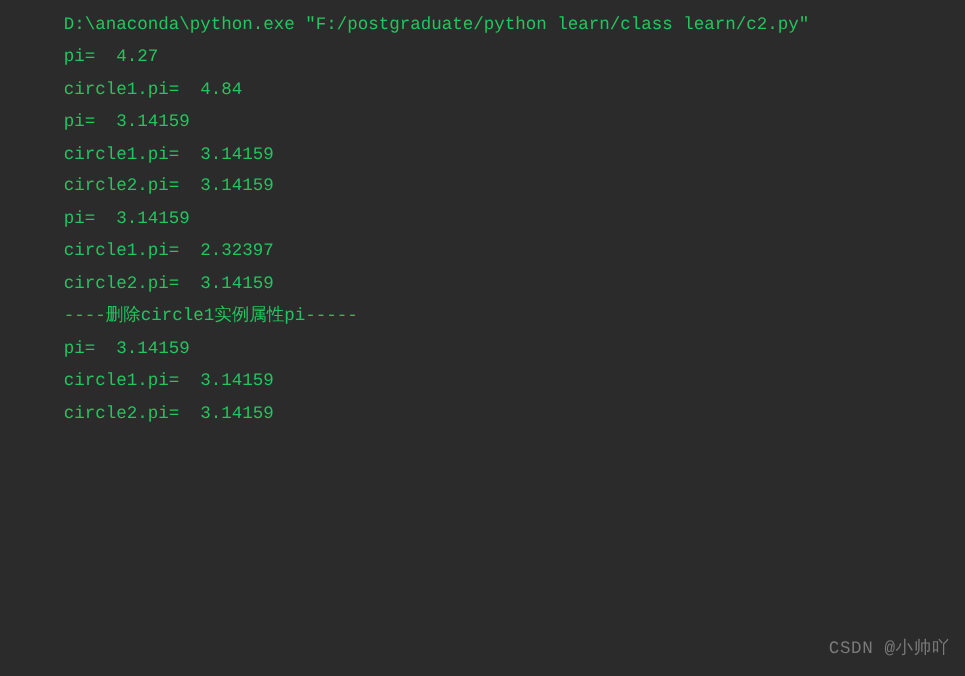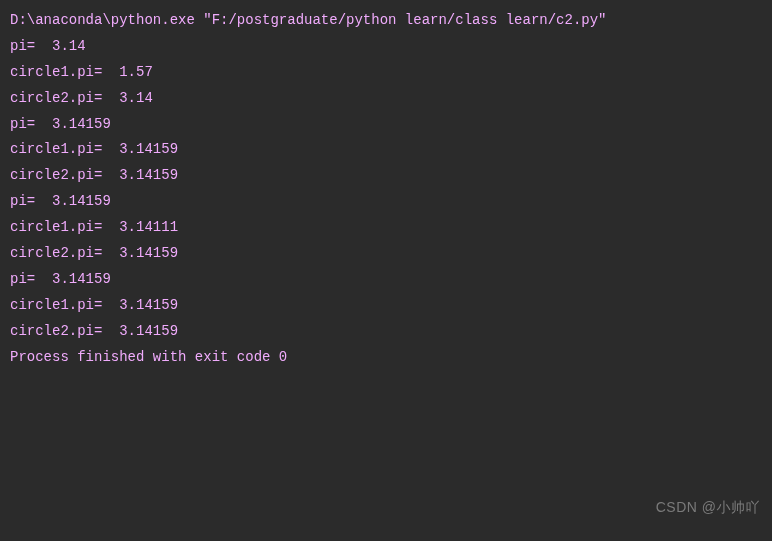--- a/index.html
+++ b/index.html
@@ -14,46 +14,46 @@
       font-size: 14px;
       line-height: 1.85;
       padding: 8px 10px;
       width: 772px;
       height: 541px;
       position: relative;
       overflow: hidden;
     }
     .output-line {
       white-space: pre;
-      color: #f0abfc;
+      color: #22c55e;
+      margin-left: 41px;
     }
     .watermark {
       position: absolute;
-      bottom: 20px;
+      bottom: 8px;
       right: 12px;
       color: #7a7a7a;
-      font-family: Liberation Sans, sans-serif;
+      font-family: Liberation Mono, monospace;
       font-size: 14px;
       letter-spacing: 0.5px;
     }
   </style>
 </head>
 <body>
 
 <div>
   <div class="output-line">D:\anaconda\python.exe "F:/postgraduate/python learn/class learn/c2.py"</div>
-  <div class="output-line">pi=  3.14</div>
-  <div class="output-line">circle1.pi=  1.57</div>
-  <div class="output-line">circle2.pi=  3.14</div>
+  <div class="output-line">pi=  4.27</div>
+  <div class="output-line">circle1.pi=  4.84</div>
   <div class="output-line">pi=  3.14159</div>
   <div class="output-line">circle1.pi=  3.14159</div>
   <div class="output-line">circle2.pi=  3.14159</div>
   <div class="output-line">pi=  3.14159</div>
-  <div class="output-line">circle1.pi=  3.14111</div>
+  <div class="output-line">circle1.pi=  2.32397</div>
   <div class="output-line">circle2.pi=  3.14159</div>
+  <div class="output-line">----删除circle1实例属性pi-----</div>
   <div class="output-line">pi=  3.14159</div>
   <div class="output-line">circle1.pi=  3.14159</div>
   <div class="output-line">circle2.pi=  3.14159</div>
   <div class="output-line"></div>
-  <div class="output-line">Process finished with exit code 0</div>
 </div>
 
 <div class="watermark">CSDN @小帅吖</div>
 
 </body></html>

